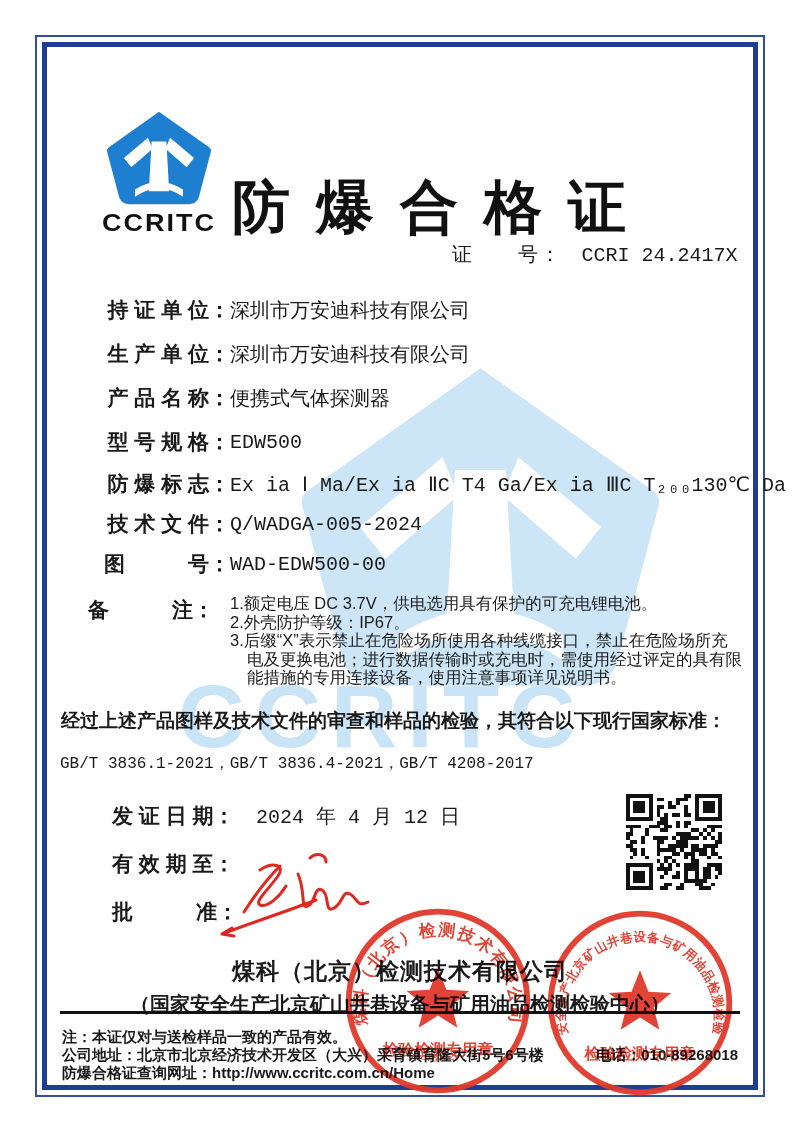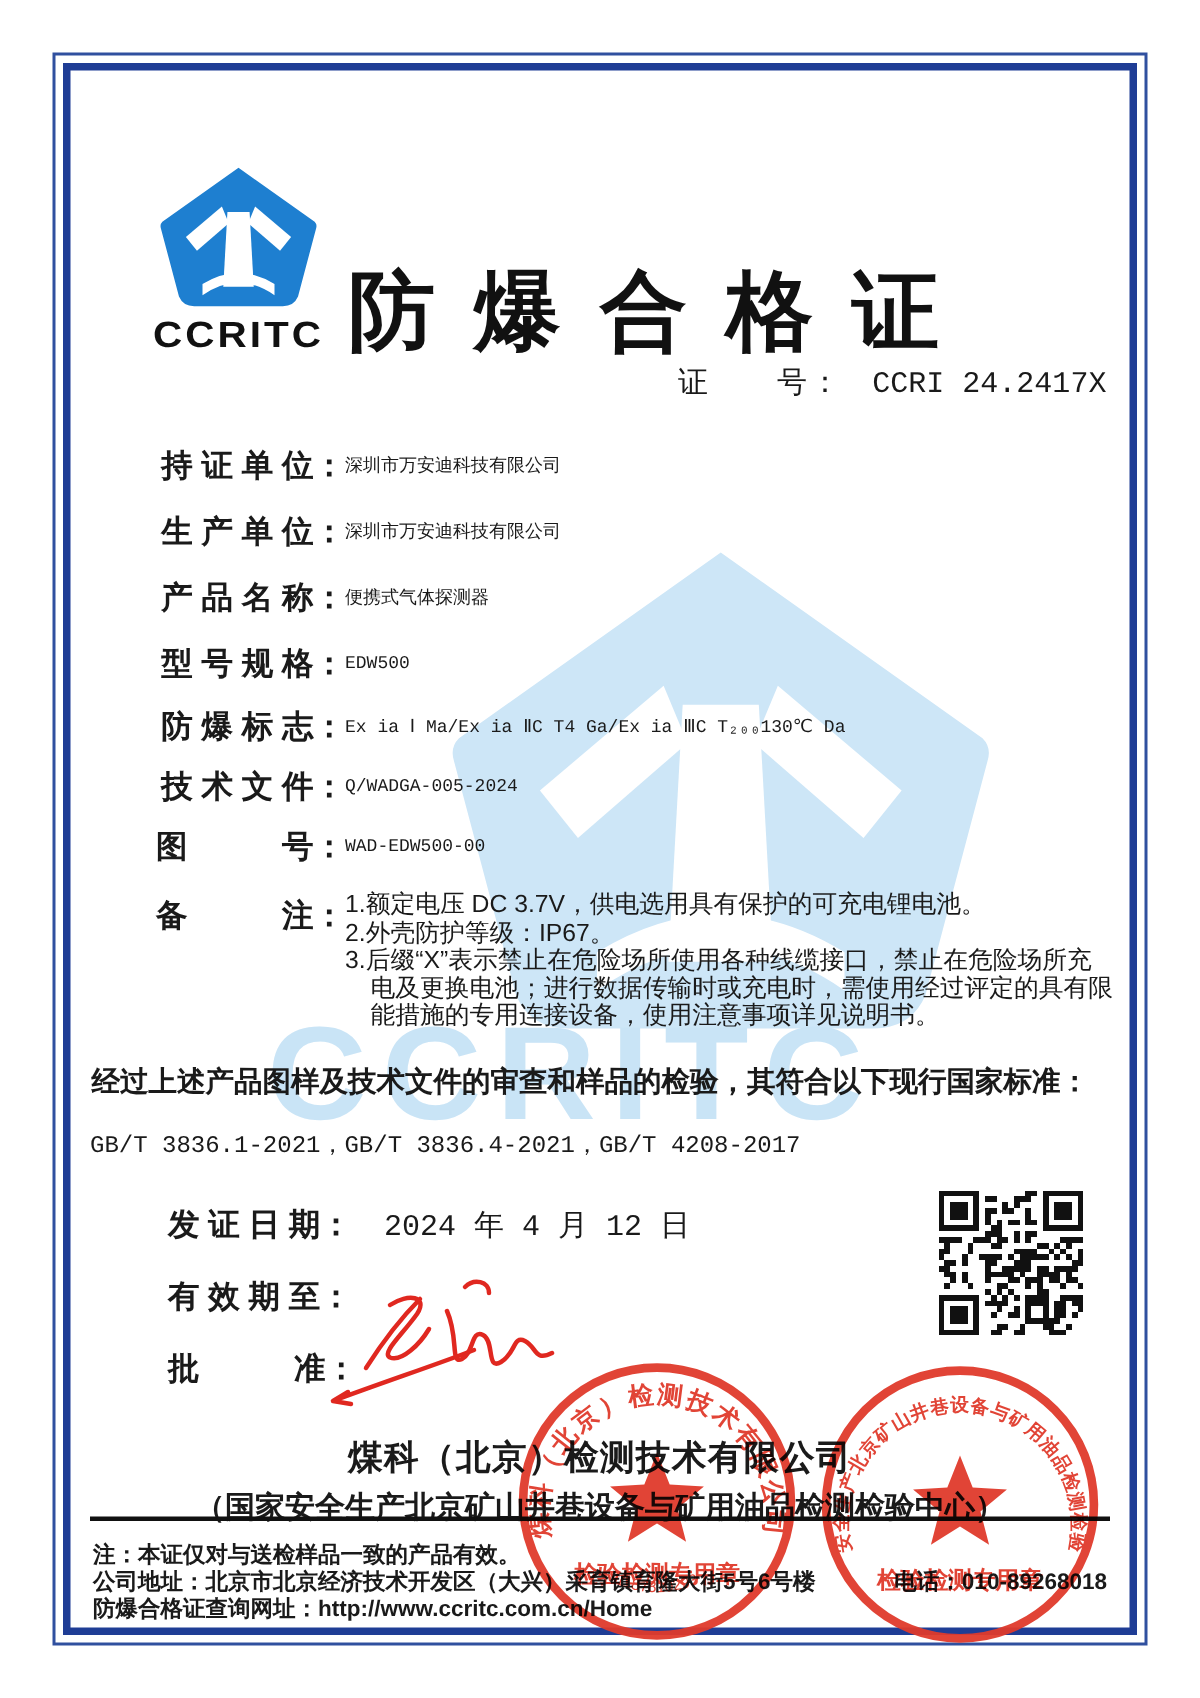--- a/index.html
+++ b/index.html
@@ -32,25 +32,25 @@
   }
   .certno{position:absolute;left:452px;top:241px;font-size:20px;white-space:nowrap;}
   .certno .lab{letter-spacing:2px;}
   .certno .val{font-family:"Liberation Mono",monospace;margin-left:14px;}
 
   
   .fields{position:absolute;left:88px;top:288px;width:628px;}
   .frow{display:flex;align-items:center;height:44px;}
   .frow.short{height:40px;}
   .flabel{width:142px;font-size:21px;font-weight:700;white-space:nowrap;flex:none;text-align:right;}
-  .fvalue{font-size:12px;font-family:"Liberation Mono",monospace;white-space:nowrap;}
+  .fvalue{font-size:20px;font-family:"Liberation Mono",monospace;white-space:nowrap;}
 
   
   .remarks{position:absolute;left:88px;top:594px;width:656px;display:flex;}
-  .rlabel{width:142px;font-size:21px;font-weight:600;flex:none;padding-top:2px;white-space:nowrap;text-align:right;}
+  .rlabel{width:142px;font-size:21px;font-weight:600;flex:none;padding-top:2px;white-space:nowrap;}
   .rlines{width:514px;font-size:16.5px;line-height:18.6px;}
   .rline{white-space:nowrap;}
   .rline.ind{padding-left:17px;}
 
   
   .statement{position:absolute;left:61px;top:708px;width:678px;font-size:19px;font-weight:600;white-space:nowrap;}
   .standards{position:absolute;left:60px;top:753px;width:680px;text-align:left;
     font-size:16px;font-family:"Liberation Mono",monospace;white-space:nowrap;}
 
   

